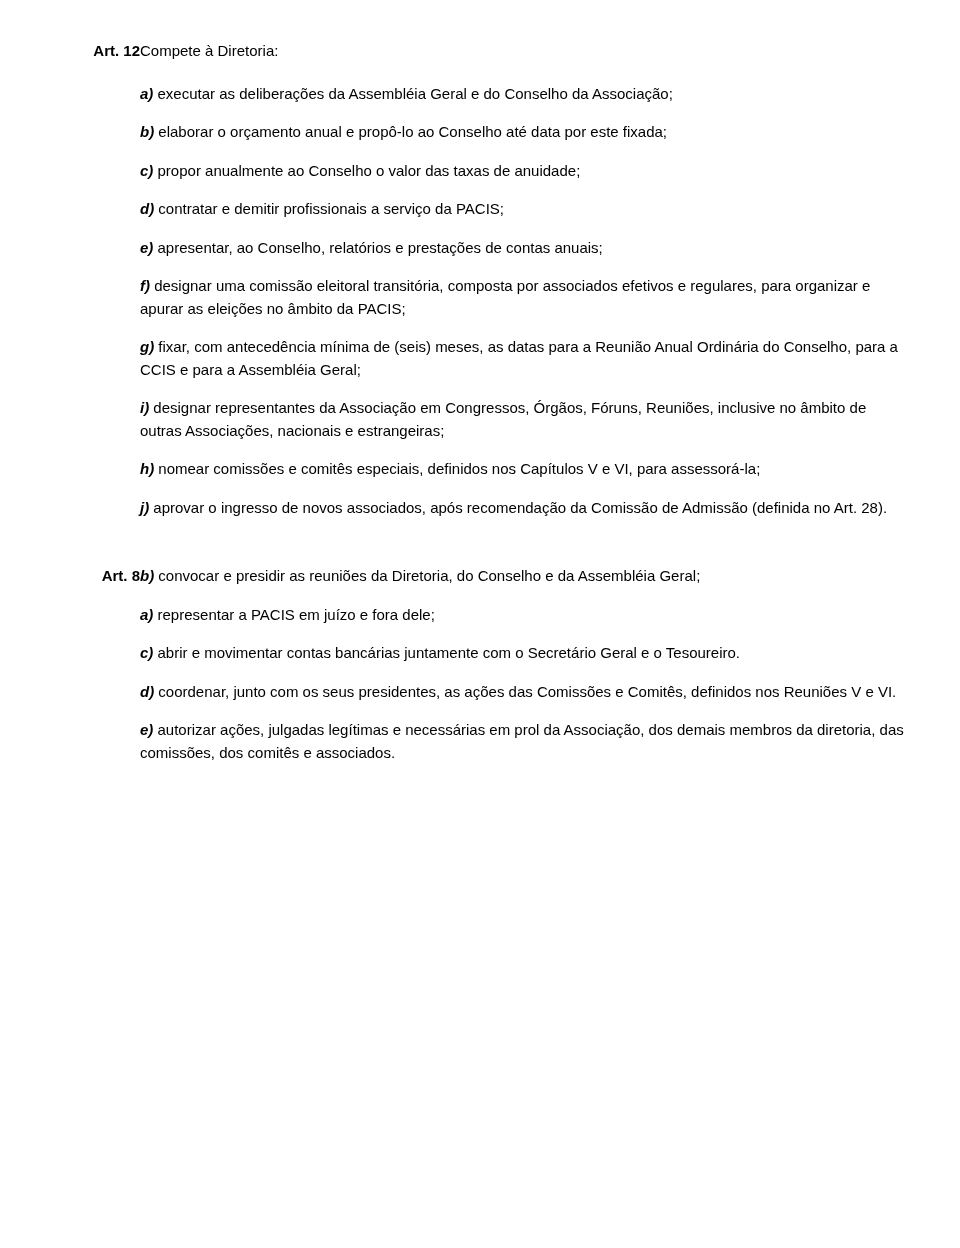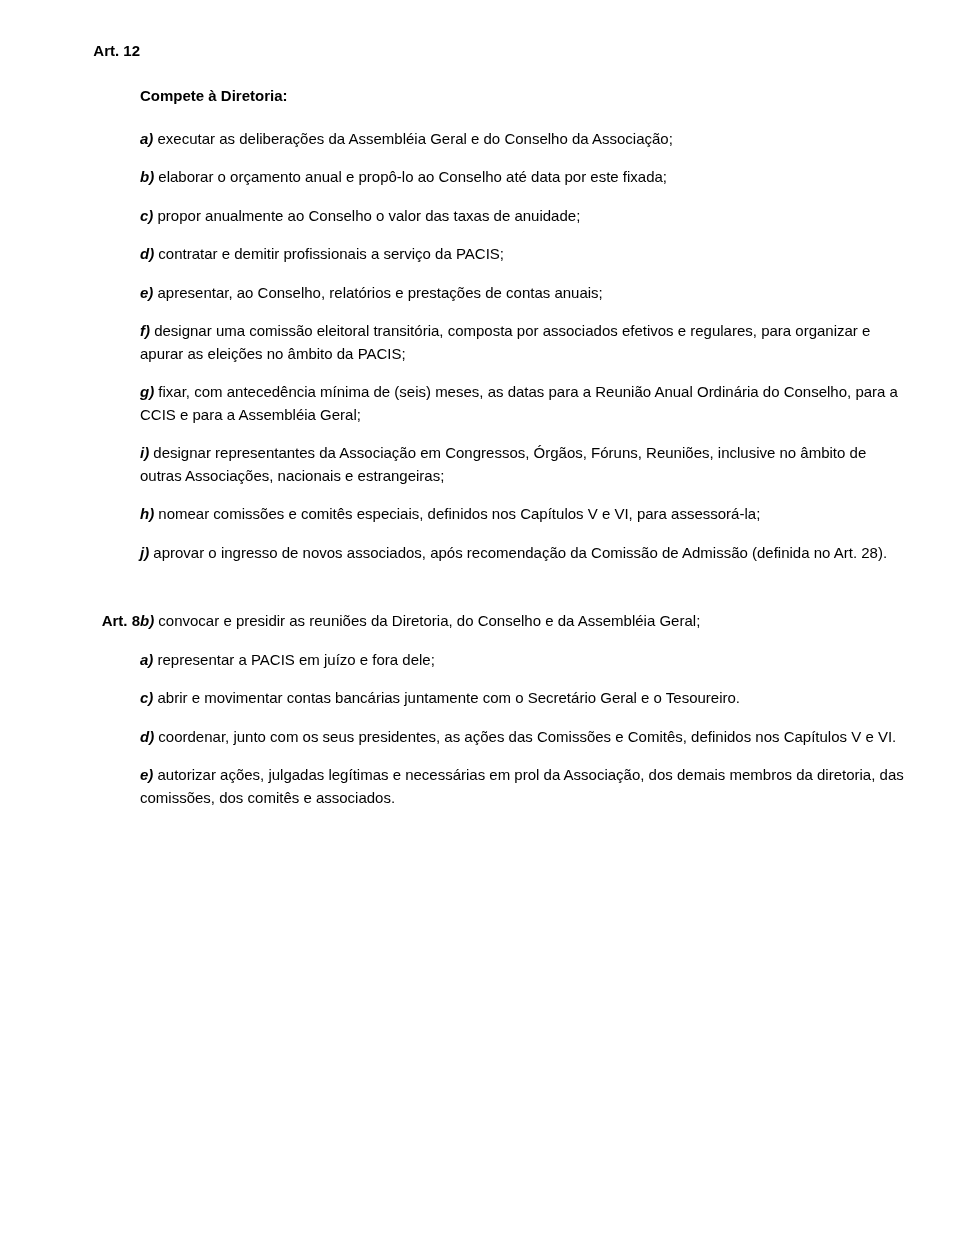--- a/index.html
+++ b/index.html
@@ -28,23 +28,22 @@
       flex-shrink: 0;
       padding-top: 0;
       text-align: right;
     }
 
     .article-content {
       flex: 1;
     }
 
     .article-title {
-      font-weight: bold;
+      font-weight: normal;
       margin-bottom: 20px;
-      margin-top: 45px;
     }
 
     .article-item {
       margin-bottom: 16px;
       padding-left: 0;
     }
 
     .item-label {
       font-weight: bold;
       font-style: italic;
@@ -132,21 +131,21 @@
         <span>representar a PACIS em juízo e fora dele;</span>
       </div>
 
       <div class="article-item">
         <span class="item-label">c)</span>
         <span>abrir e movimentar contas bancárias juntamente com o Secretário Geral e o Tesoureiro.</span>
       </div>
 
       <div class="article-item">
         <span class="item-label">d)</span>
-        <span>coordenar, junto com os seus presidentes, as ações das Comissões e Comitês, definidos nos Capítulos V e VI.</span>
+        <span>coordenar, junto com os seus presidentes, as ações das Comissões e Comitês, definidos nos Reuniões V e VI.</span>
       </div>
 
       <div class="article-item">
         <span class="item-label">e)</span>
         <span>autorizar ações, julgadas legítimas e necessárias em prol da Associação, dos demais membros da diretoria, das comissões, dos comitês e associados.</span>
       </div>
     </div>
   </div>
 </div>
 

